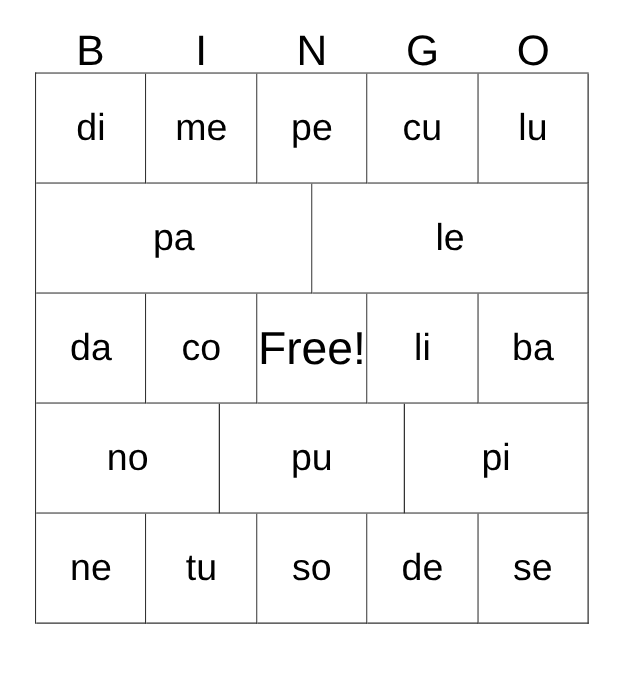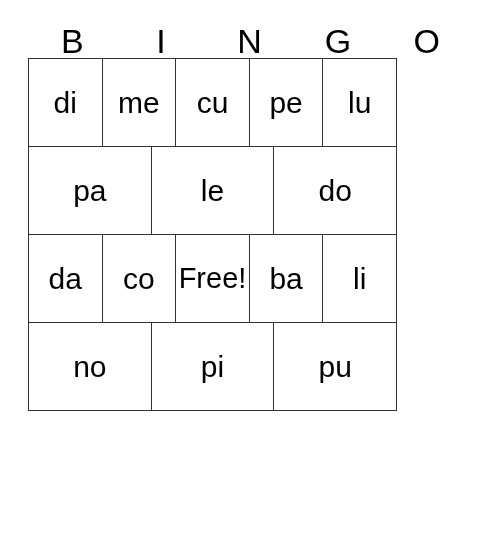--- a/index.html
+++ b/index.html
@@ -37,21 +37,21 @@
   }
   .header-cell span {
     font-size: 34px;
     font-weight: 400;
     letter-spacing: 0;
     color: #000000;
   }
 
   
   .grid {
-    width: 369px;
+    width: 443px;
     border-top: 1px solid #333333;
     border-left: 1px solid #333333;
     box-sizing: border-box;
   }
   .grid-row {
     display: flex;
     width: 100%;
   }
   .cell {
     flex: 1 1 0;
@@ -66,21 +66,21 @@
     overflow: hidden;
   }
   .cell span {
     font-size: 30px;
     font-weight: 400;
     line-height: 1;
     color: #000000;
     white-space: nowrap;
   }
   .cell.free span {
-    font-size: 29px;
+    font-size: 37px;
   }
 </style>
 </head>
 <body>
 
 <div id="card">
 
   <div class="header-row">
     <div class="header-cell">
       <span>B</span>
@@ -102,67 +102,81 @@
   <div class="grid">
 
     <div class="grid-row">
       <div class="cell">
         <span>di</span>
       </div>
       <div class="cell">
         <span>me</span>
       </div>
       <div class="cell">
-        <span>cu</span>
+        <span>pe</span>
       </div>
       <div class="cell">
-        <span>pe</span>
+        <span>cu</span>
       </div>
       <div class="cell">
         <span>lu</span>
       </div>
     </div>
 
     <div class="grid-row">
       <div class="cell">
         <span>pa</span>
       </div>
       <div class="cell">
         <span>le</span>
-      </div>
-      <div class="cell">
-        <span>do</span>
       </div>
     </div>
 
     <div class="grid-row">
       <div class="cell">
         <span>da</span>
       </div>
       <div class="cell">
         <span>co</span>
       </div>
       <div class="cell free">
         <span>Free!</span>
       </div>
       <div class="cell">
-        <span>ba</span>
+        <span>li</span>
       </div>
       <div class="cell">
-        <span>li</span>
+        <span>ba</span>
       </div>
     </div>
 
     <div class="grid-row">
       <div class="cell">
         <span>no</span>
       </div>
       <div class="cell">
-        <span>pi</span>
+        <span>pu</span>
       </div>
       <div class="cell">
-        <span>pu</span>
+        <span>pi</span>
       </div>
     </div>
 
+    <div class="grid-row">
+      <div class="cell">
+        <span>ne</span>
+      </div>
+      <div class="cell">
+        <span>tu</span>
+      </div>
+      <div class="cell">
+        <span>so</span>
+      </div>
+      <div class="cell">
+        <span>de</span>
+      </div>
+      <div class="cell">
+        <span>se</span>
+      </div>
+    </div>
 
   </div>
 </div>
 
 </body></html>

